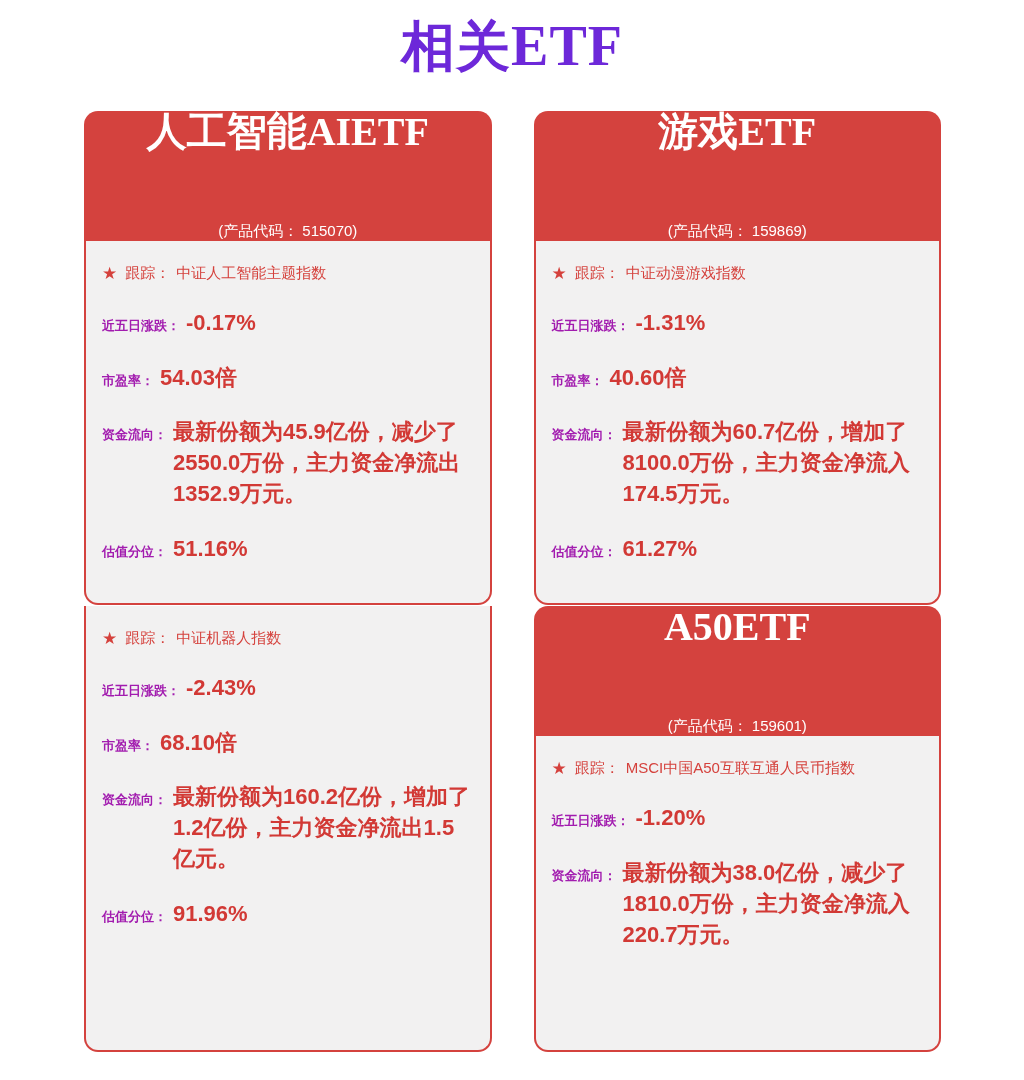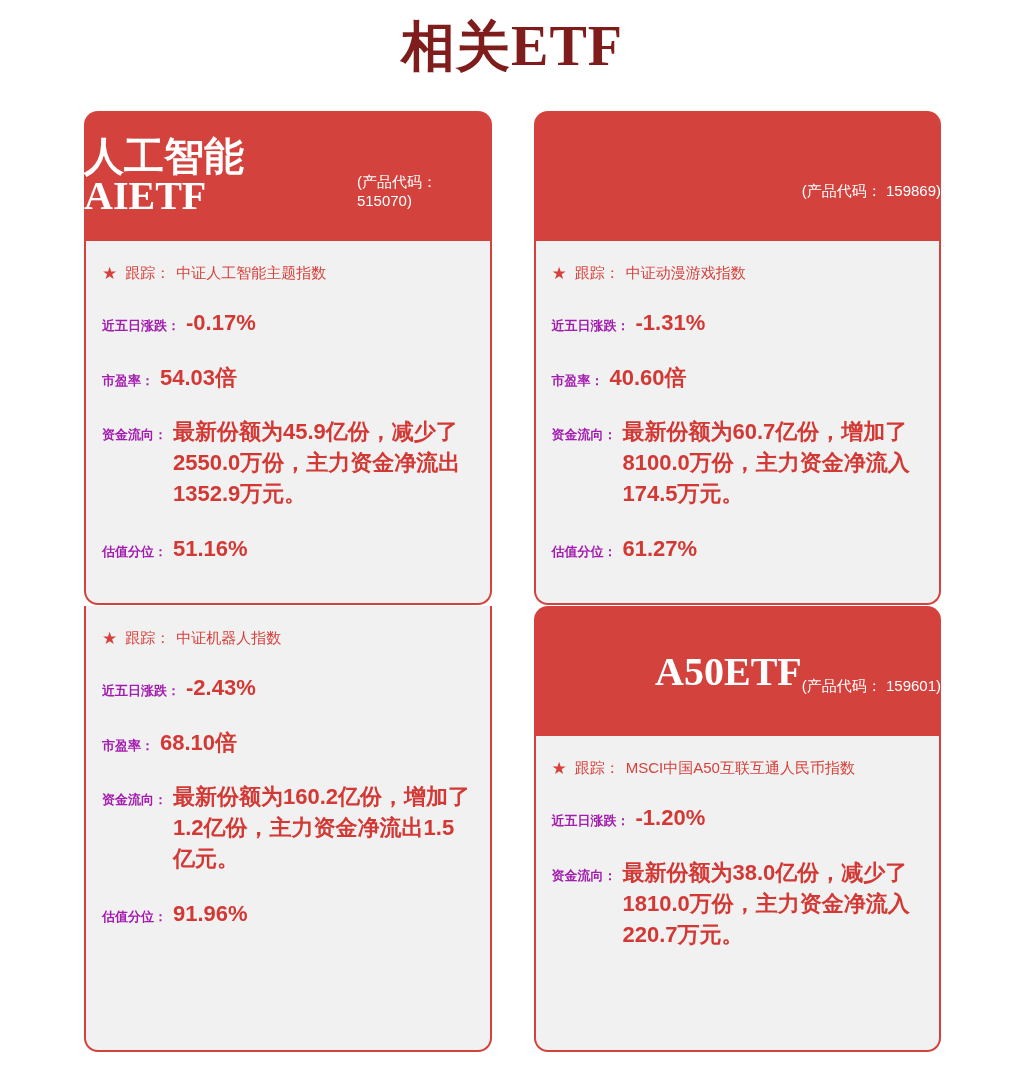--- a/index.html
+++ b/index.html
@@ -9,21 +9,21 @@
     height: 1080px;
     font-family: "Liberation Sans", sans-serif;
     overflow: hidden;
   }
   .num { font-family: Liberation Sans, sans-serif; }
 
   
   .page-title {
     text-align: center;
     margin-top: 14px;
-    color: #7f1d1d;
+    color: #6d28d9;
     font-weight: 700;
     line-height: 1.15;
     letter-spacing: 1px;
   }
   .page-title .t-zh { font-size: 54px; font-family: "Liberation Sans", sans-serif; }
   .page-title .t-en { font-size: 56px; font-family: "Liberation Serif", serif; }
 
   
   .card-grid {
     display: grid;
@@ -38,23 +38,23 @@
     display: flex;
     flex-direction: column;
     border-radius: 14px;
   }
   .card-header {
     height: 130px;
     flex: 0 0 130px;
     background: #d4423e;
     border-radius: 14px 14px 0 0;
     display: flex;
-    flex-direction: row;
+    flex-direction: column;
     align-items: center;
-    justify-content: flex-end;
+    justify-content: space-between;
     color: #ffffff;
   }
   .card-title { font-weight: 700; line-height: 1; }
   .card-title .t-zh { font-size: 40px; font-family: "Liberation Sans", sans-serif; }
   .card-title .t-en { font-size: 40px; font-family: "Liberation Serif", serif; }
   .product-code {
     margin-top: 30px;
     font-size: 15px;
     font-weight: 400;
     color: #ffffff;
@@ -131,20 +131,21 @@
       </div>
       <div class="field-row">
         <span class="field-label">估值分位：</span>
         <span class="field-value"><span class="num">51.16%</span></span>
       </div>
     </div>
   </article>
 
   <article class="card">
     <header class="card-header">
+      <h2 class="card-title"><span class="t-zh">游戏</span><span class="t-en">ETF</span></h2>
       <div class="product-code">(产品代码： 159869)</div>
     </header>
     <div class="card-body">
       <div class="tracking-row">
         <span class="star-icon">★</span>
         <span class="tracking-label">跟踪：</span>
         <span class="tracking-index">中证动漫游戏指数</span>
       </div>
       <div class="field-row">
         <span class="field-label">近五日涨跌：</span>

